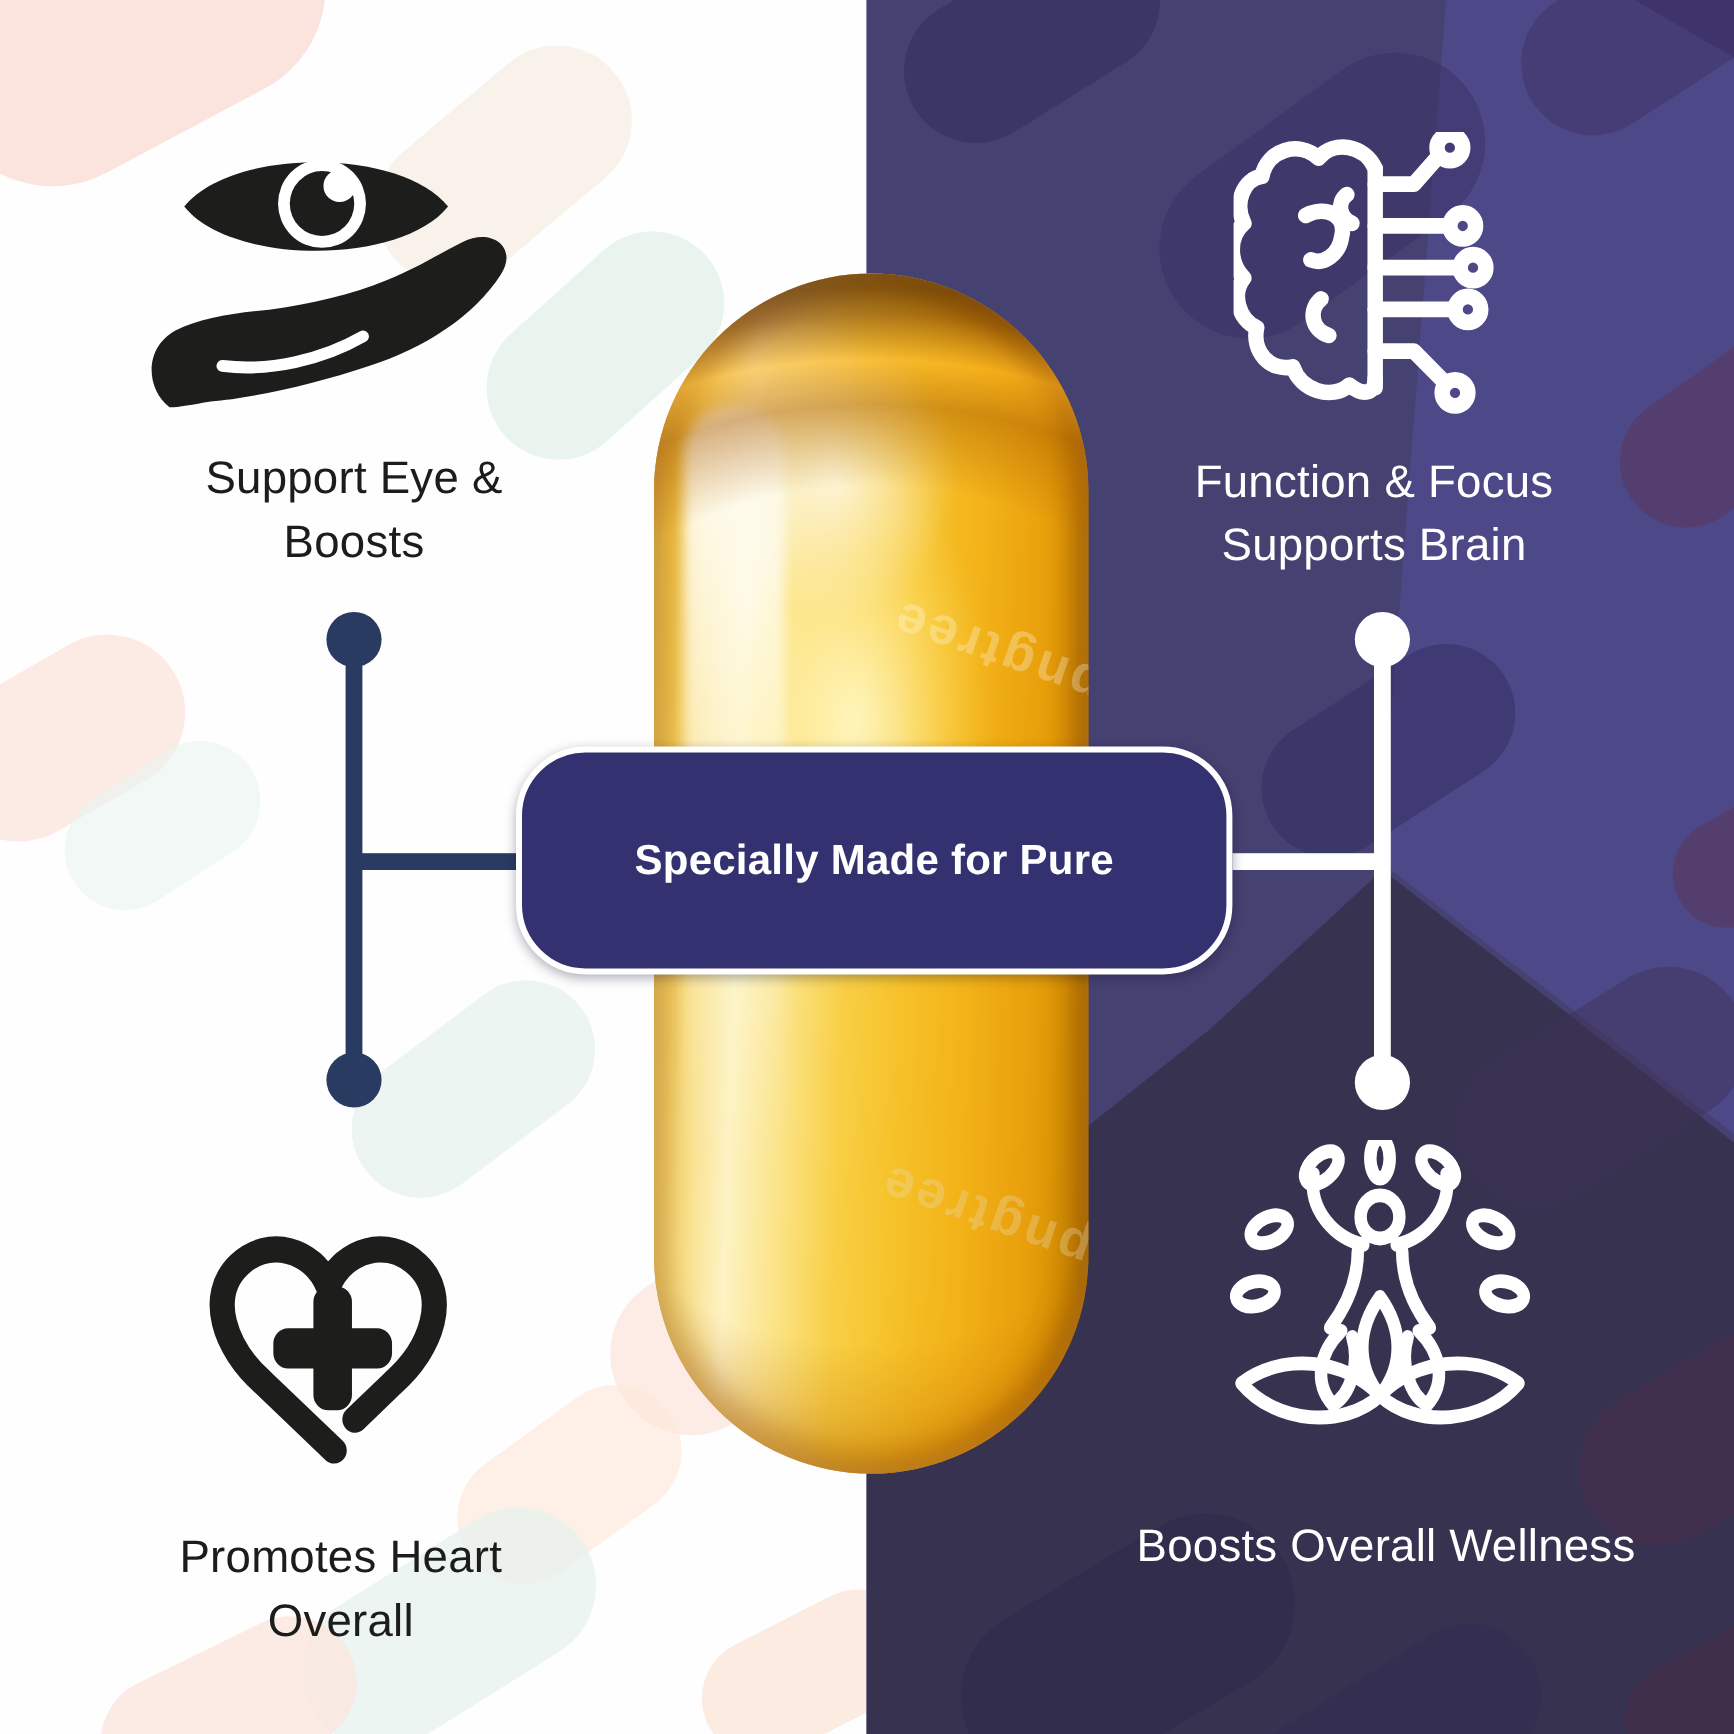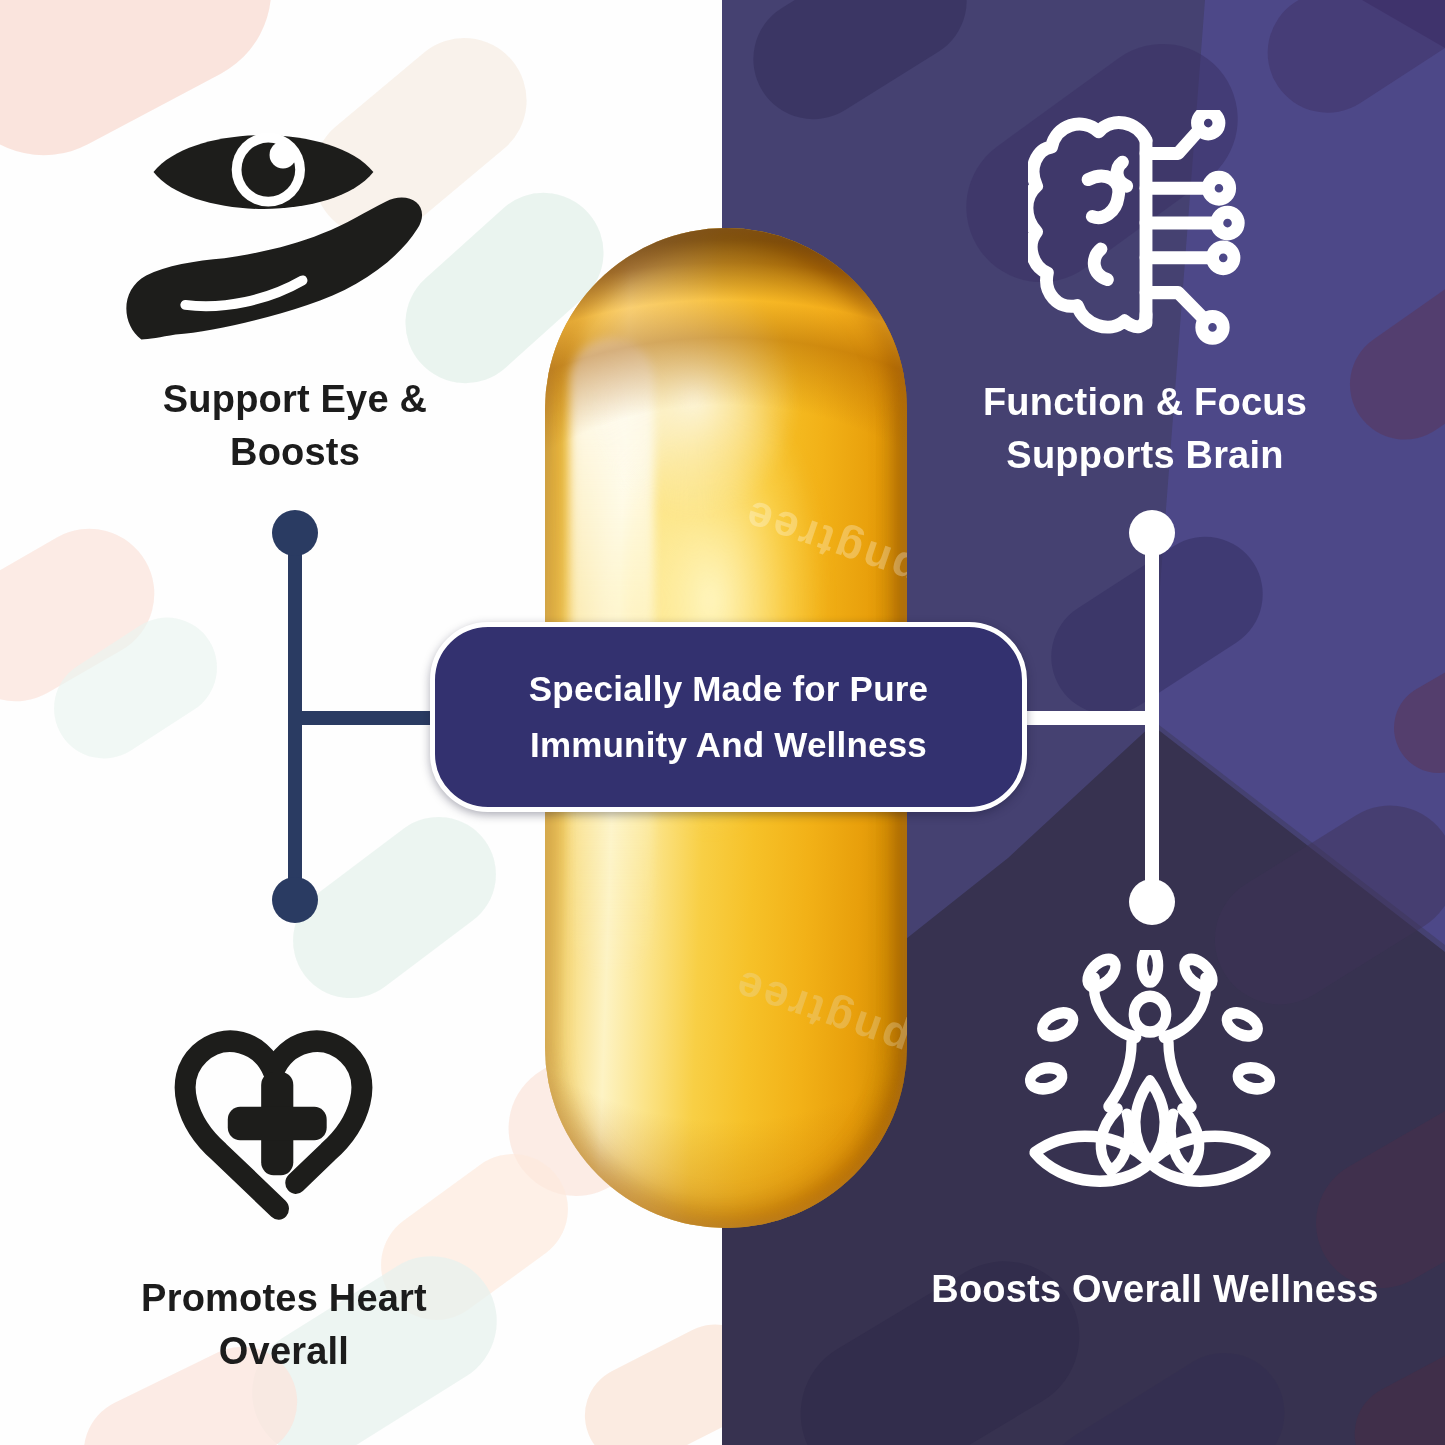--- a/index.html
+++ b/index.html
@@ -49,21 +49,21 @@
   .conn-left{background:var(--conn-left,#2a3b62);}
   .conn-right{background:var(--conn-right,#ffffff);}
   .dot{width:46px;height:46px;border-radius:50%;}
   
   .badge{position:absolute;left:430px;top:622px;width:597px;height:190px;border-radius:58px;
     background:var(--badge-bg,#33316f);border:5px solid #fff;box-sizing:border-box;
     display:flex;flex-direction:column;align-items:center;justify-content:center;
     box-shadow:0 3px 10px rgba(20,20,50,.35);}
   .badge p{margin:0;color:#fff;font-size:35px;line-height:56px;font-weight:800;letter-spacing:.2px;}
   
-  .label{position:absolute;text-align:center;font-weight:700;font-size:38px;line-height:53px;letter-spacing:.2px;}
+  .label{position:absolute;text-align:center;font-weight:400;font-size:38px;line-height:53px;letter-spacing:.2px;}
   .label.dark{color:var(--text-dark,#1c1c1c);}
   .label.light{color:var(--text-light,#ffffff);}
   .lbl-eye{left:65px;top:373px;width:460px;}
   .lbl-brain{left:913px;top:376px;width:464px;}
   .lbl-heart{left:52px;top:1272px;width:464px;}
   .lbl-wellness{left:890px;top:1263px;width:530px;}
   .icon{position:absolute;}
 </style>
 </head>
 <body>
@@ -116,21 +116,20 @@
   <div class="conn conn-left dot" style="left:272px;top:510px;"></div>
   <div class="conn conn-left dot" style="left:272px;top:877px;"></div>
 
   <div class="conn conn-right" style="left:1145px;top:533px;width:14px;height:369px;"></div>
   <div class="conn conn-right" style="left:1027px;top:711px;width:125px;height:14px;"></div>
   <div class="conn conn-right dot" style="left:1129px;top:510px;"></div>
   <div class="conn conn-right dot" style="left:1129px;top:879px;"></div>
 
   <div class="badge">
     <p>Specially Made for Pure</p>
-    <p>Immunity And Wellness</p>
   </div>
 
   <svg class="icon" style="left:112px;top:118px;" width="342" height="246" viewBox="0 0 140 100" preserveAspectRatio="none">
     <g fill="#1d1d1b">
       <path d="M17 22 C33 2 91 2 107 22 C91 42 33 42 17 22 Z"></path>
       <circle cx="64" cy="21" r="15" fill="#ffffff"></circle>
       <circle cx="64" cy="21" r="11" fill="#1d1d1b"></circle>
       <circle cx="70" cy="15" r="5.5" fill="#ffffff"></circle>
       <path d="M12 90 C4 84 3 70 14 64 C22 60 34 58 46 57 C60 55 74 52 86 47 C96 43 104 38 112 34 C122 29 131 36 125 45 C116 59 99 70 80 76 C62 82 40 87 26 88 C20 89 15 90 12 90 Z"></path>
     </g>

